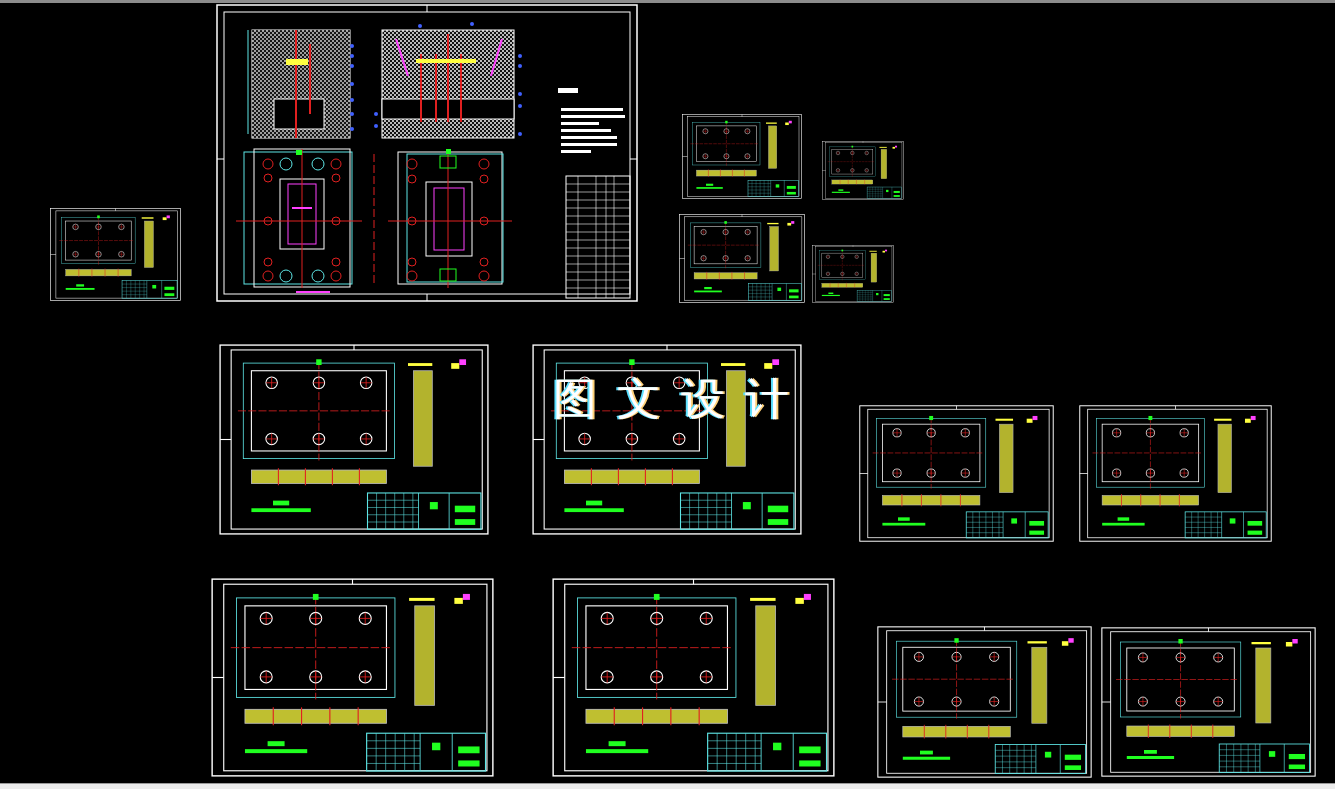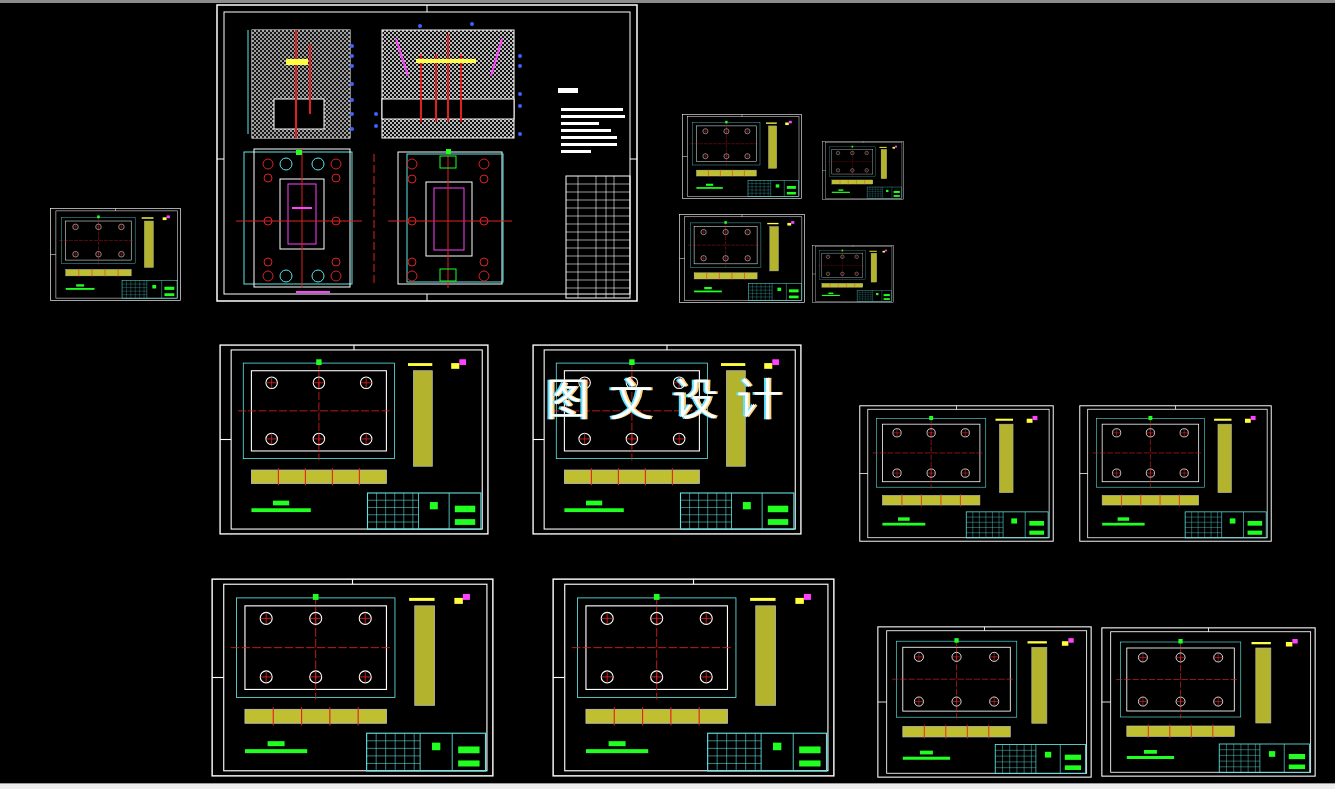--- a/index.html
+++ b/index.html
@@ -1,18 +1,18 @@
 <!DOCTYPE html>
 <html><head>
 <meta charset="utf-8">
 <style>
   html,body{margin:0;padding:0;background:#000;}
   body{width:1335px;height:789px;position:relative;overflow:hidden;font-family:"DejaVu Sans",sans-serif;}
   .topbar{position:absolute;left:0;top:0;width:1335px;height:3px;background:#8c8c8c;}
-  .canvas{position:absolute;left:0;top:3px;width:1335px;height:780px;background:#000;}
+  .canvas{position:absolute;left:0;top:3px;width:1335px;height:780px;background:#000;text-align:center;}
   .statusbar{position:absolute;left:0;top:783px;width:1335px;height:6px;background:#ececec;border-top:1px solid #9a9a9a;}
   .sheet{position:absolute;}
   .sheet svg{position:absolute;left:0;top:0;width:100%;height:100%;overflow:visible;}
   .watermark{position:absolute;left:546px;top:366px;width:270px;height:60px;color:#fff;font-family:"DejaVu Serif",serif;font-size:44px;letter-spacing:20px;line-height:60px;text-shadow:-2px 0 #5ee0ff,2px 0 #ffd27a;white-space:nowrap;}
 </style>
 </head>
 <body>
 
 <div class="topbar"></div>
 

